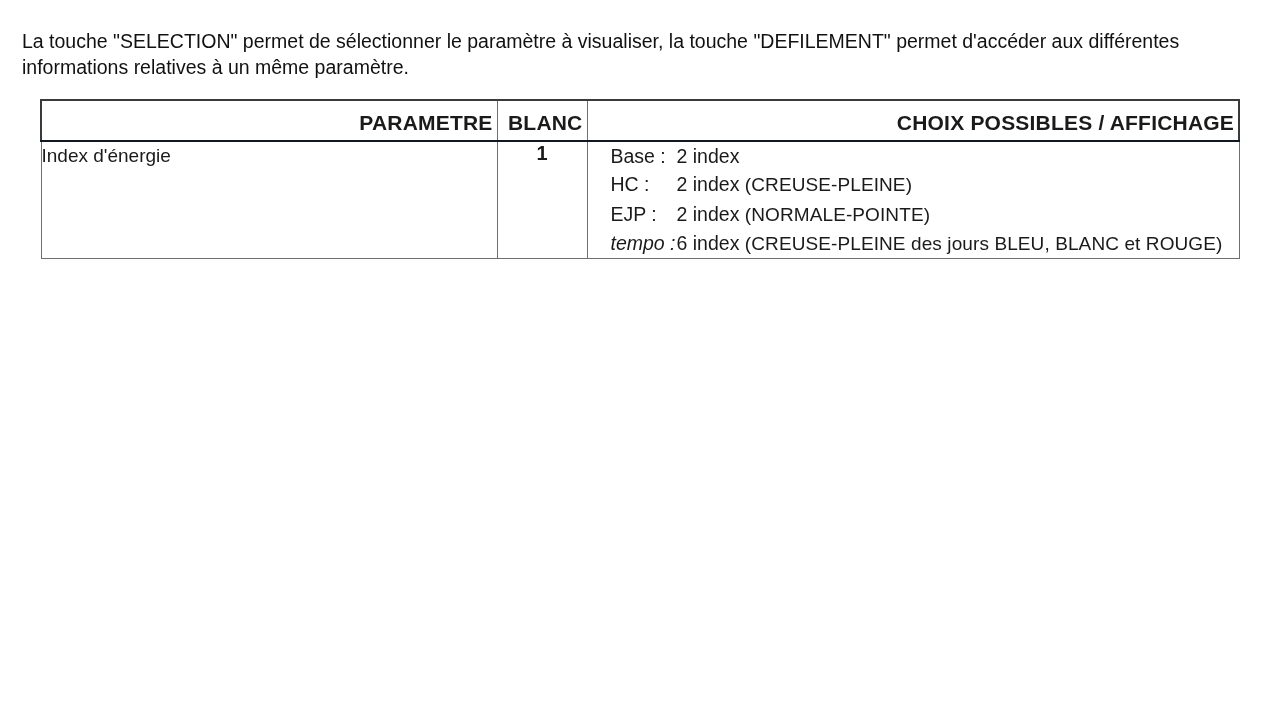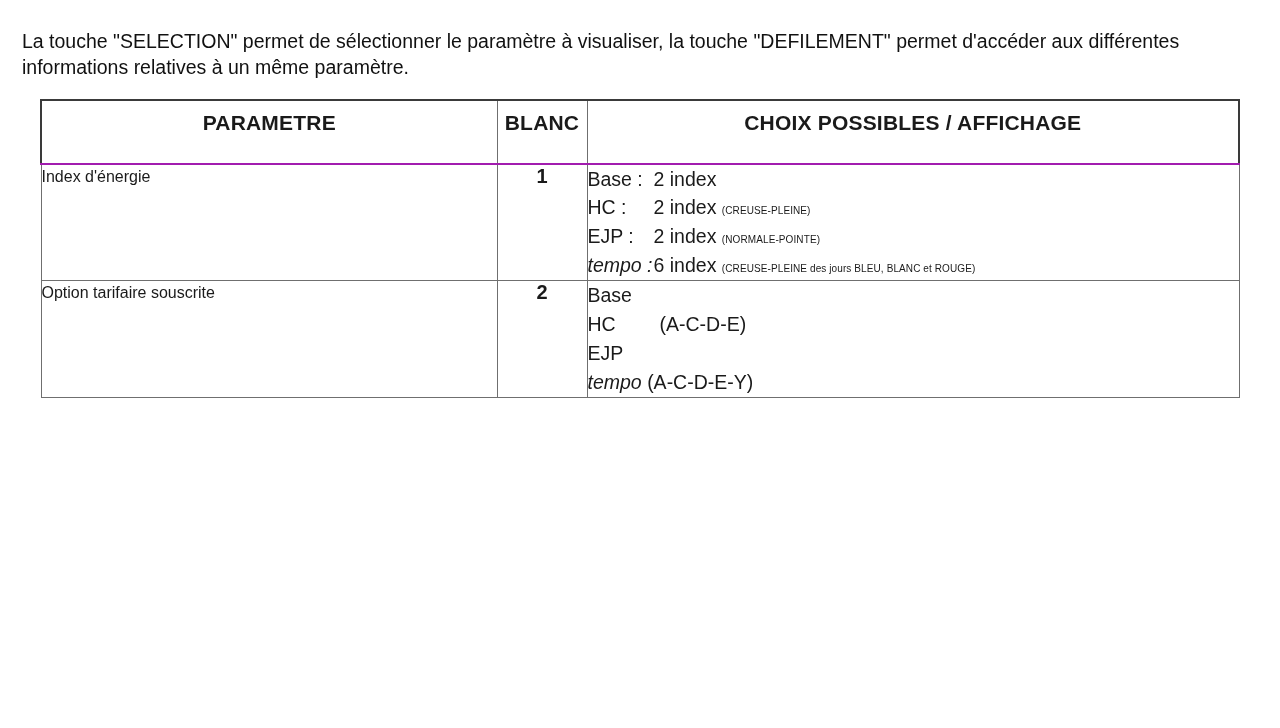--- a/index.html
+++ b/index.html
@@ -35,61 +35,62 @@
     width: 1198px;
     table-layout: fixed;
     background: #fff;
   }
   table.params td, table.params th {
     border: 1px solid #6f6f6f;
     vertical-align: top;
     padding: 0;
   }
   table.params thead th {
-    border-bottom: 2px solid #a21caf;
+    border-bottom: 2px solid #0f172a;
     border-top: 2px solid #3a3a3a;
-    text-align: center;
+    text-align: right;
     font-size: 21px;
     font-weight: bold;
-    padding: 10px 4px 28px 4px;
+    padding: 10px 4px 5px 4px;
     letter-spacing: 0.2px;
   }
   table.params thead th:first-child { border-left: 2px solid #3a3a3a; }
   table.params thead th:last-child { border-right: 2px solid #3a3a3a; border-radius: 11px; }
   col.c-param { width: 456px; }
   col.c-code  { width: 90px; }
   col.c-choix { width: 652px; }
 
   td.param-cell {
     padding: 12px 8px 14px 12px;
-    font-size: 16px;
+    font-size: 19px;
     line-height: 1.45;
     border-left: 2px solid #3a3a3a;
   }
   td.code-cell {
     text-align: center;
     font-size: 20px;
     font-weight: bold;
     padding: 14px 4px 10px 4px;
   }
   td.choix-cell {
     padding: 12px 8px 14px 10px;
     font-size: 19.5px;
     line-height: 1.48;
     border-right: 2px solid #3a3a3a;
   }
   .line { white-space: nowrap; }
   .small {
-    font-size: 10px;
+    font-size: 19px;
     letter-spacing: 0.1px;
   }
   .ital { font-style: italic; }
   .lbl {
     display: inline-block;
     min-width: 66px;
+    margin-left: 23px;
   }
   .lbl-w {
     display: inline-block;
     min-width: 72px;
   }
   .cut-row td {
     border-bottom: none;
     height: 14px;
     overflow: hidden;
   }
@@ -139,38 +140,19 @@
             <span class="lbl">EJP :</span><span>2 index</span>
             <span class="small">(NORMALE-POINTE)</span>
           </div>
           <div class="line">
             <span class="lbl ital">tempo :</span><span>6 index</span>
             <span class="small">(CREUSE-PLEINE des jours BLEU, BLANC et ROUGE)</span>
           </div>
         </td>
       </tr>
 
-      <tr>
-        <td class="param-cell">Option tarifaire souscrite</td>
-        <td class="code-cell">2</td>
-        <td class="choix-cell">
-          <div class="line">
-            <span>Base</span>
-          </div>
-          <div class="line">
-            <span class="lbl-w">HC</span><span>(A-C-D-E)</span>
-          </div>
-          <div class="line">
-            <span>EJP</span>
-          </div>
-          <div class="line">
-            <span class="ital">tempo</span>
-            <span>(A-C-D-E-Y)</span>
-          </div>
-        </td>
-      </tr>
 
 
 
 
     </tbody>
   </table>
 </div>
 
 </body></html>

